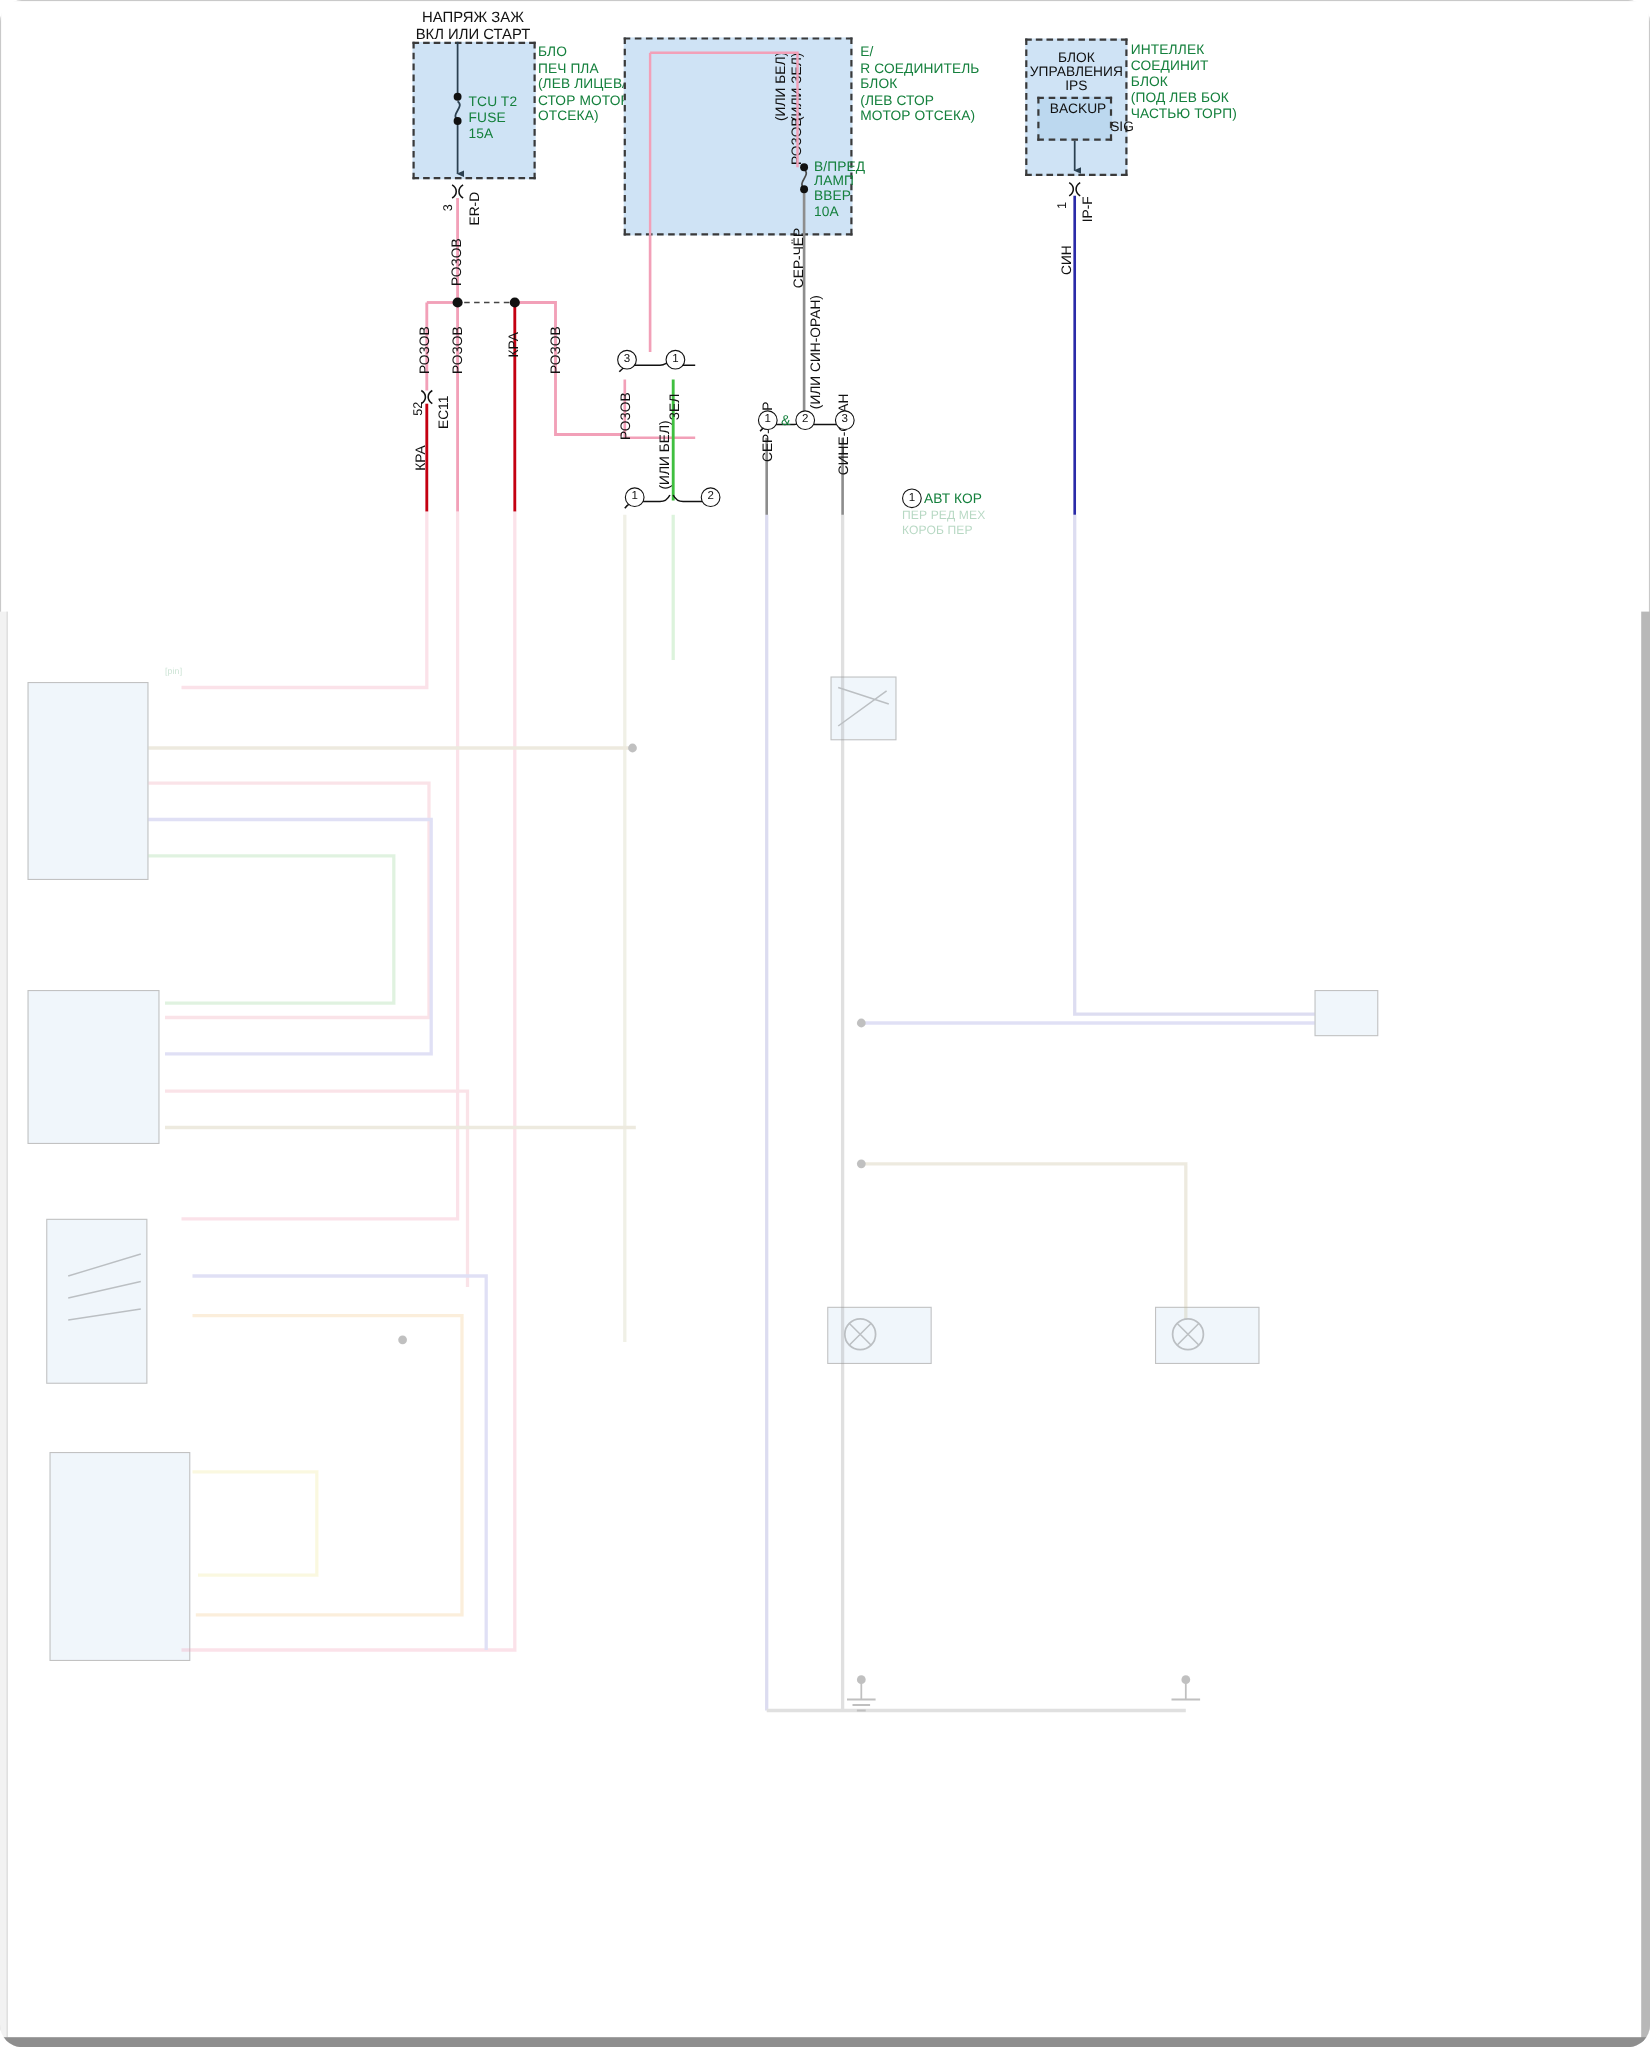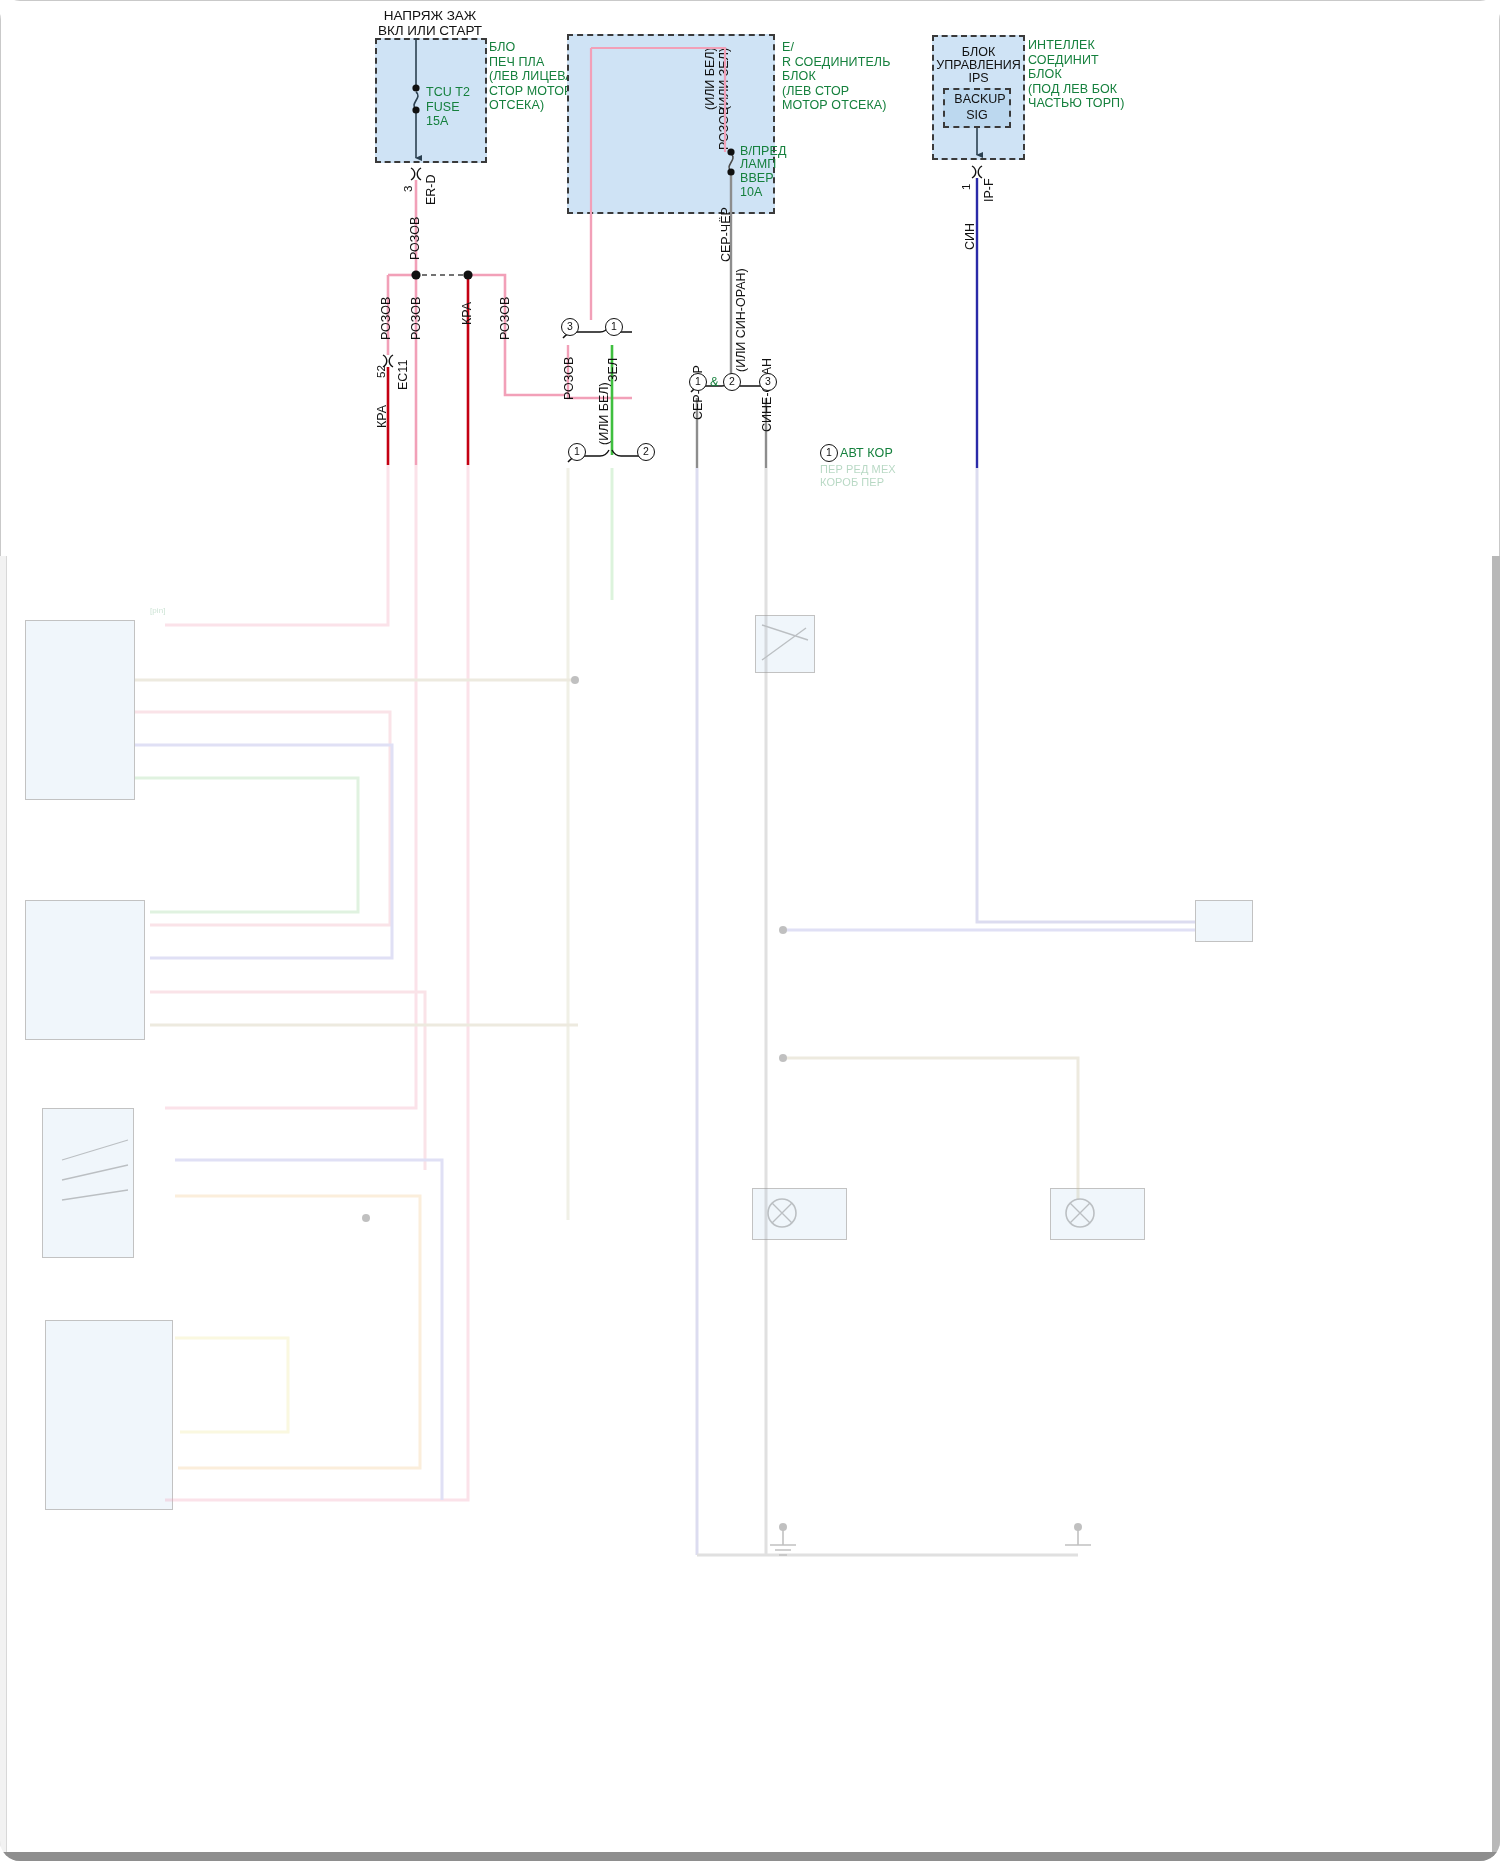--- a/index.html
+++ b/index.html
@@ -69,21 +69,21 @@
 БЛОК
 (ПОД ЛЕВ БОК
 ЧАСТЬЮ ТОРП)</div>
 
   <div class="txt-c" style="left:932px;top:45px;width:93px;">БЛОК</div>
   <div class="txt-c" style="left:932px;top:58px;width:93px;">УПРАВЛЕНИЯ</div>
   <div class="txt-c" style="left:932px;top:71px;width:93px;">IPS</div>
 
   <div class="blk-inner" style="left:943px;top:88px;width:68px;height:40px;"></div>
   <div class="txt-c" style="left:943px;top:92px;width:74px;">BACKUP</div>
-  <div class="txt-c" style="left:943px;top:108px;width:68px;">SIG</div>
+  <div class="txt-c" style="left:943px;top:108px;width:68px;padding-left:43px;">SIG</div>
 
   <svg width="1500" height="1861">
     <defs>
       <marker id="arrowdk" markerWidth="8" markerHeight="8" refX="4" refY="6" orient="auto" markerUnits="userSpaceOnUse">
         <path d="M1,0 L4,7 L7,0 Z" fill="#2b4050"></path>
       </marker>
       <marker id="arrowpk" markerWidth="8" markerHeight="8" refX="4" refY="6" orient="auto" markerUnits="userSpaceOnUse">
         <path d="M1,0 L4,7 L7,0 Z" fill="#9a4f63"></path>
       </marker>
       <marker id="arrowbl" markerWidth="8" markerHeight="8" refX="4" refY="6" orient="auto" markerUnits="userSpaceOnUse">

